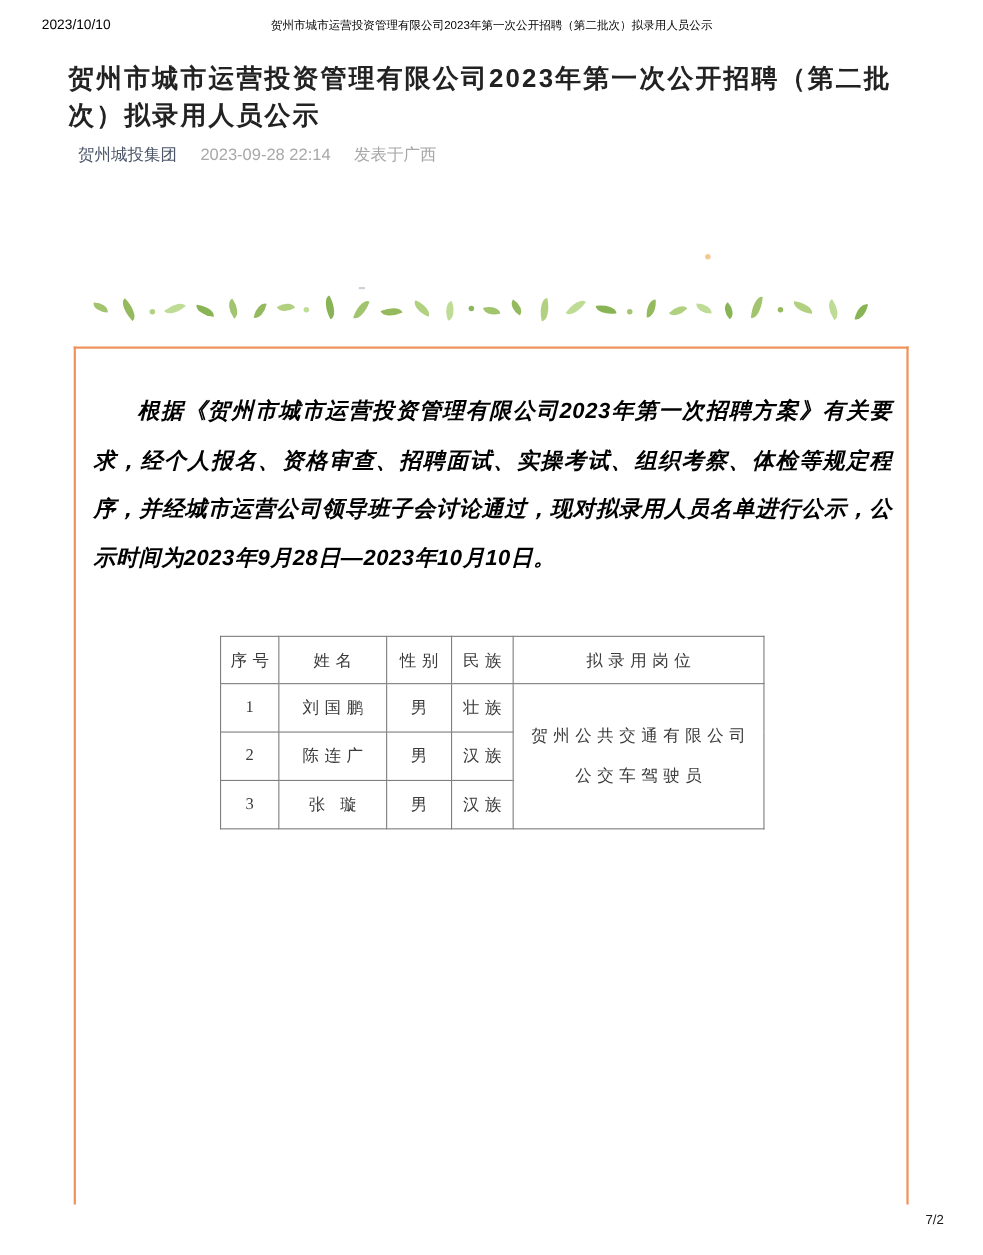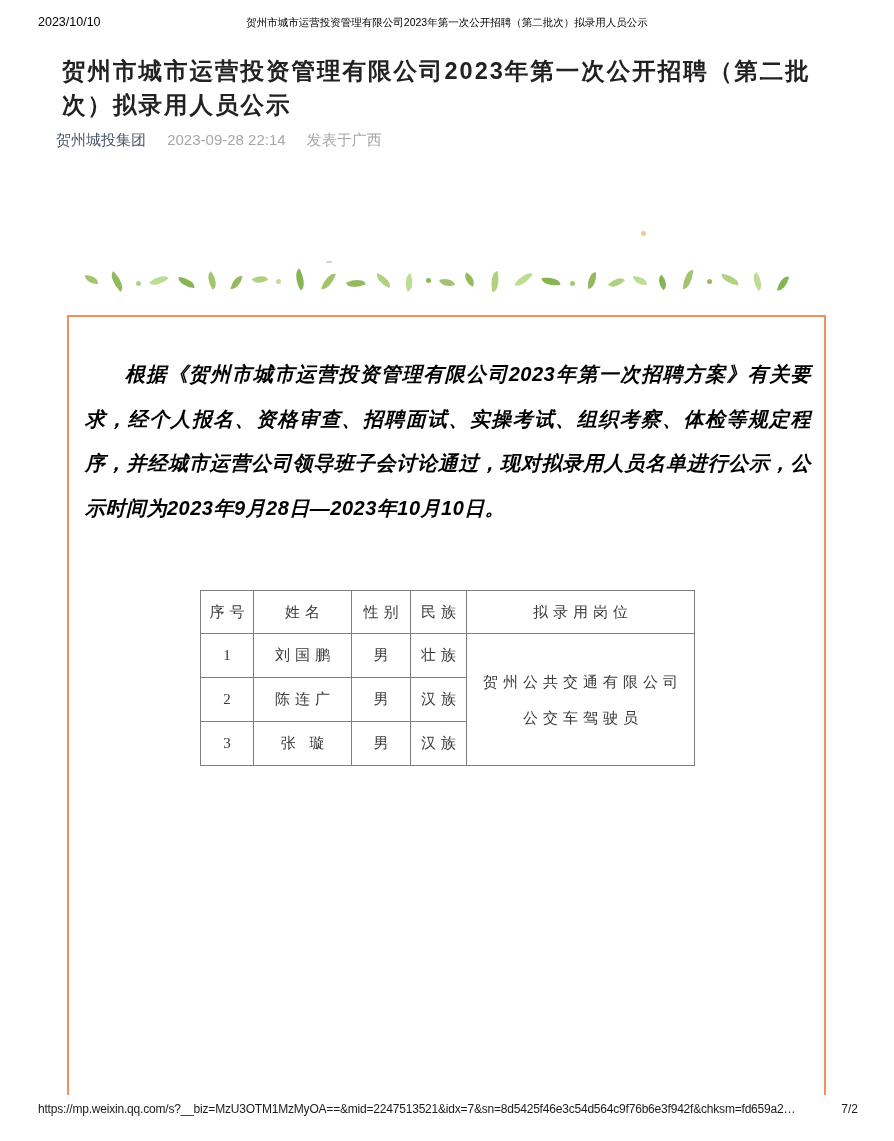--- a/index.html
+++ b/index.html
@@ -28,21 +28,21 @@
     font-size:12px;color:#1a1a1a;
   }
   
   .article-title{
     position:absolute;left:62px;top:54px;width:768px;
     margin:0;
     font-size:23.5px;font-weight:bold;color:#222;
     line-height:34px;letter-spacing:2px;
   }
   .byline{
-    position:absolute;left:56px;top:131px;width:768px;
+    position:absolute;left:71px;top:131px;width:768px;
     font-size:15px;white-space:nowrap;
   }
   .account-name{color:#4a5568;}
   .byline-meta{color:#a8a8a8;margin-left:17px;}
   
   .speck-orange{
     position:absolute;left:641px;top:231px;width:5px;height:5px;
     border-radius:50%;background:#f3c98e;
   }
   .speck-gray{
@@ -73,21 +73,21 @@
     position:absolute;left:85px;width:726px;margin:0;
     font-size:20px;font-weight:bold;color:#000;
     line-height:44.5px;letter-spacing:0.5px;
     text-align:justify;text-indent:2em;
     font-family:"Liberation Sans", sans-serif;
   }
   .para-1{top:352px;font-style:italic;}
   .para-2{top:853px;}
   
   .roster-table{
-    position:absolute;left:200px;top:590px;
+    position:absolute;left:200px;top:578px;
     border-collapse:collapse;
     font-family:"Liberation Serif", serif;
     font-size:15px;color:#3a3a3a;
     table-layout:fixed;
   }
   .roster-table td,.roster-table th{
     border:1px solid #7d7d7d;
     text-align:center;vertical-align:middle;
     font-weight:normal;padding:0;
     letter-spacing:5px;text-indent:5px;
@@ -193,16 +193,15 @@
     <tr>
       <td>3</td>
       <td class="cell-name">张 璇</td>
       <td>男</td>
       <td>汉族</td>
     </tr>
   </tbody>
     </table>
 
 
-  <div class="print-url">https://mp.weixin.qq.com/s?__biz=MzU3OTM1MzMyOA==&amp;mid=2247513521&amp;idx=7&amp;sn=8d5425f46e3c54d564c9f76b6e3f942f&amp;chksm=fd659a2…</div>
   <div class="print-page-num">7/2</div>
 
 </div>
 
 </body></html>

